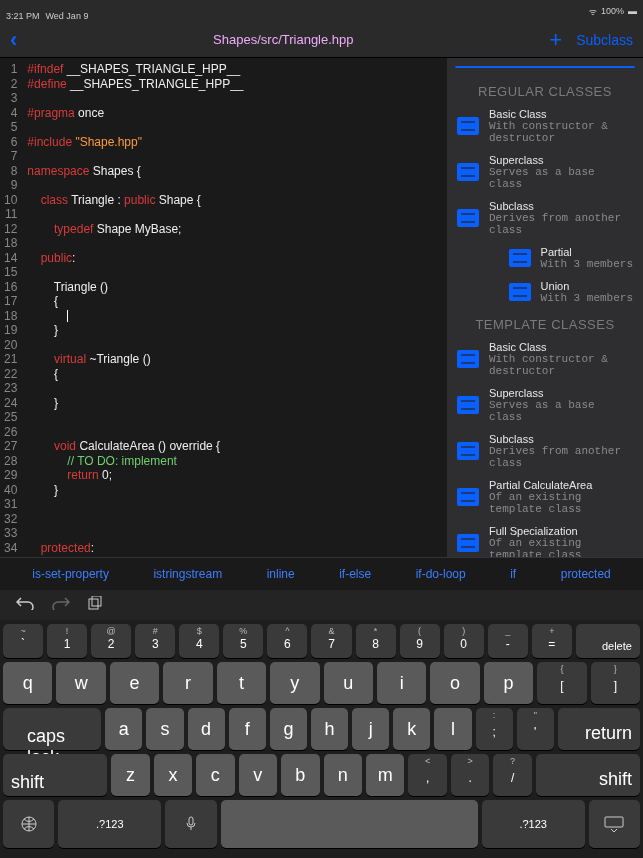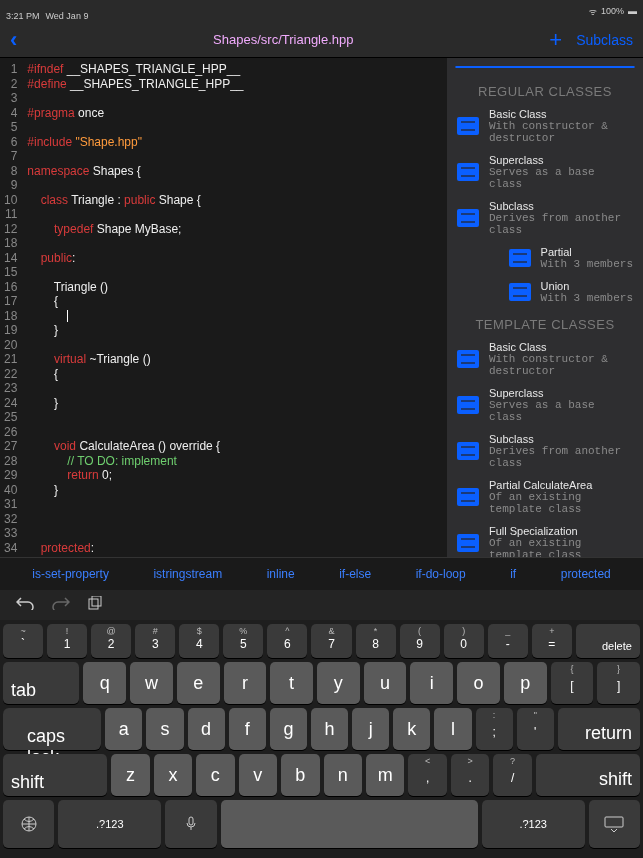--- a/index.html
+++ b/index.html
@@ -296,21 +296,20 @@
         <span class="upper">_</span>
         <span class="lower">-</span>
       </div>
       <div class="key dark">
         <span class="upper">+</span>
         <span class="lower">=</span>
       </div>
       <div class="key dark delete">delete</div>
     </div>
   <div class="kb-row row-letter" id="kb-row2">
-      <div class="key dark tab">tab</div>
       <div class="key">q</div>
       <div class="key">w</div>
       <div class="key">e</div>
       <div class="key">r</div>
       <div class="key">t</div>
       <div class="key">y</div>
       <div class="key">u</div>
       <div class="key">i</div>
       <div class="key">o</div>
       <div class="key">p</div>

